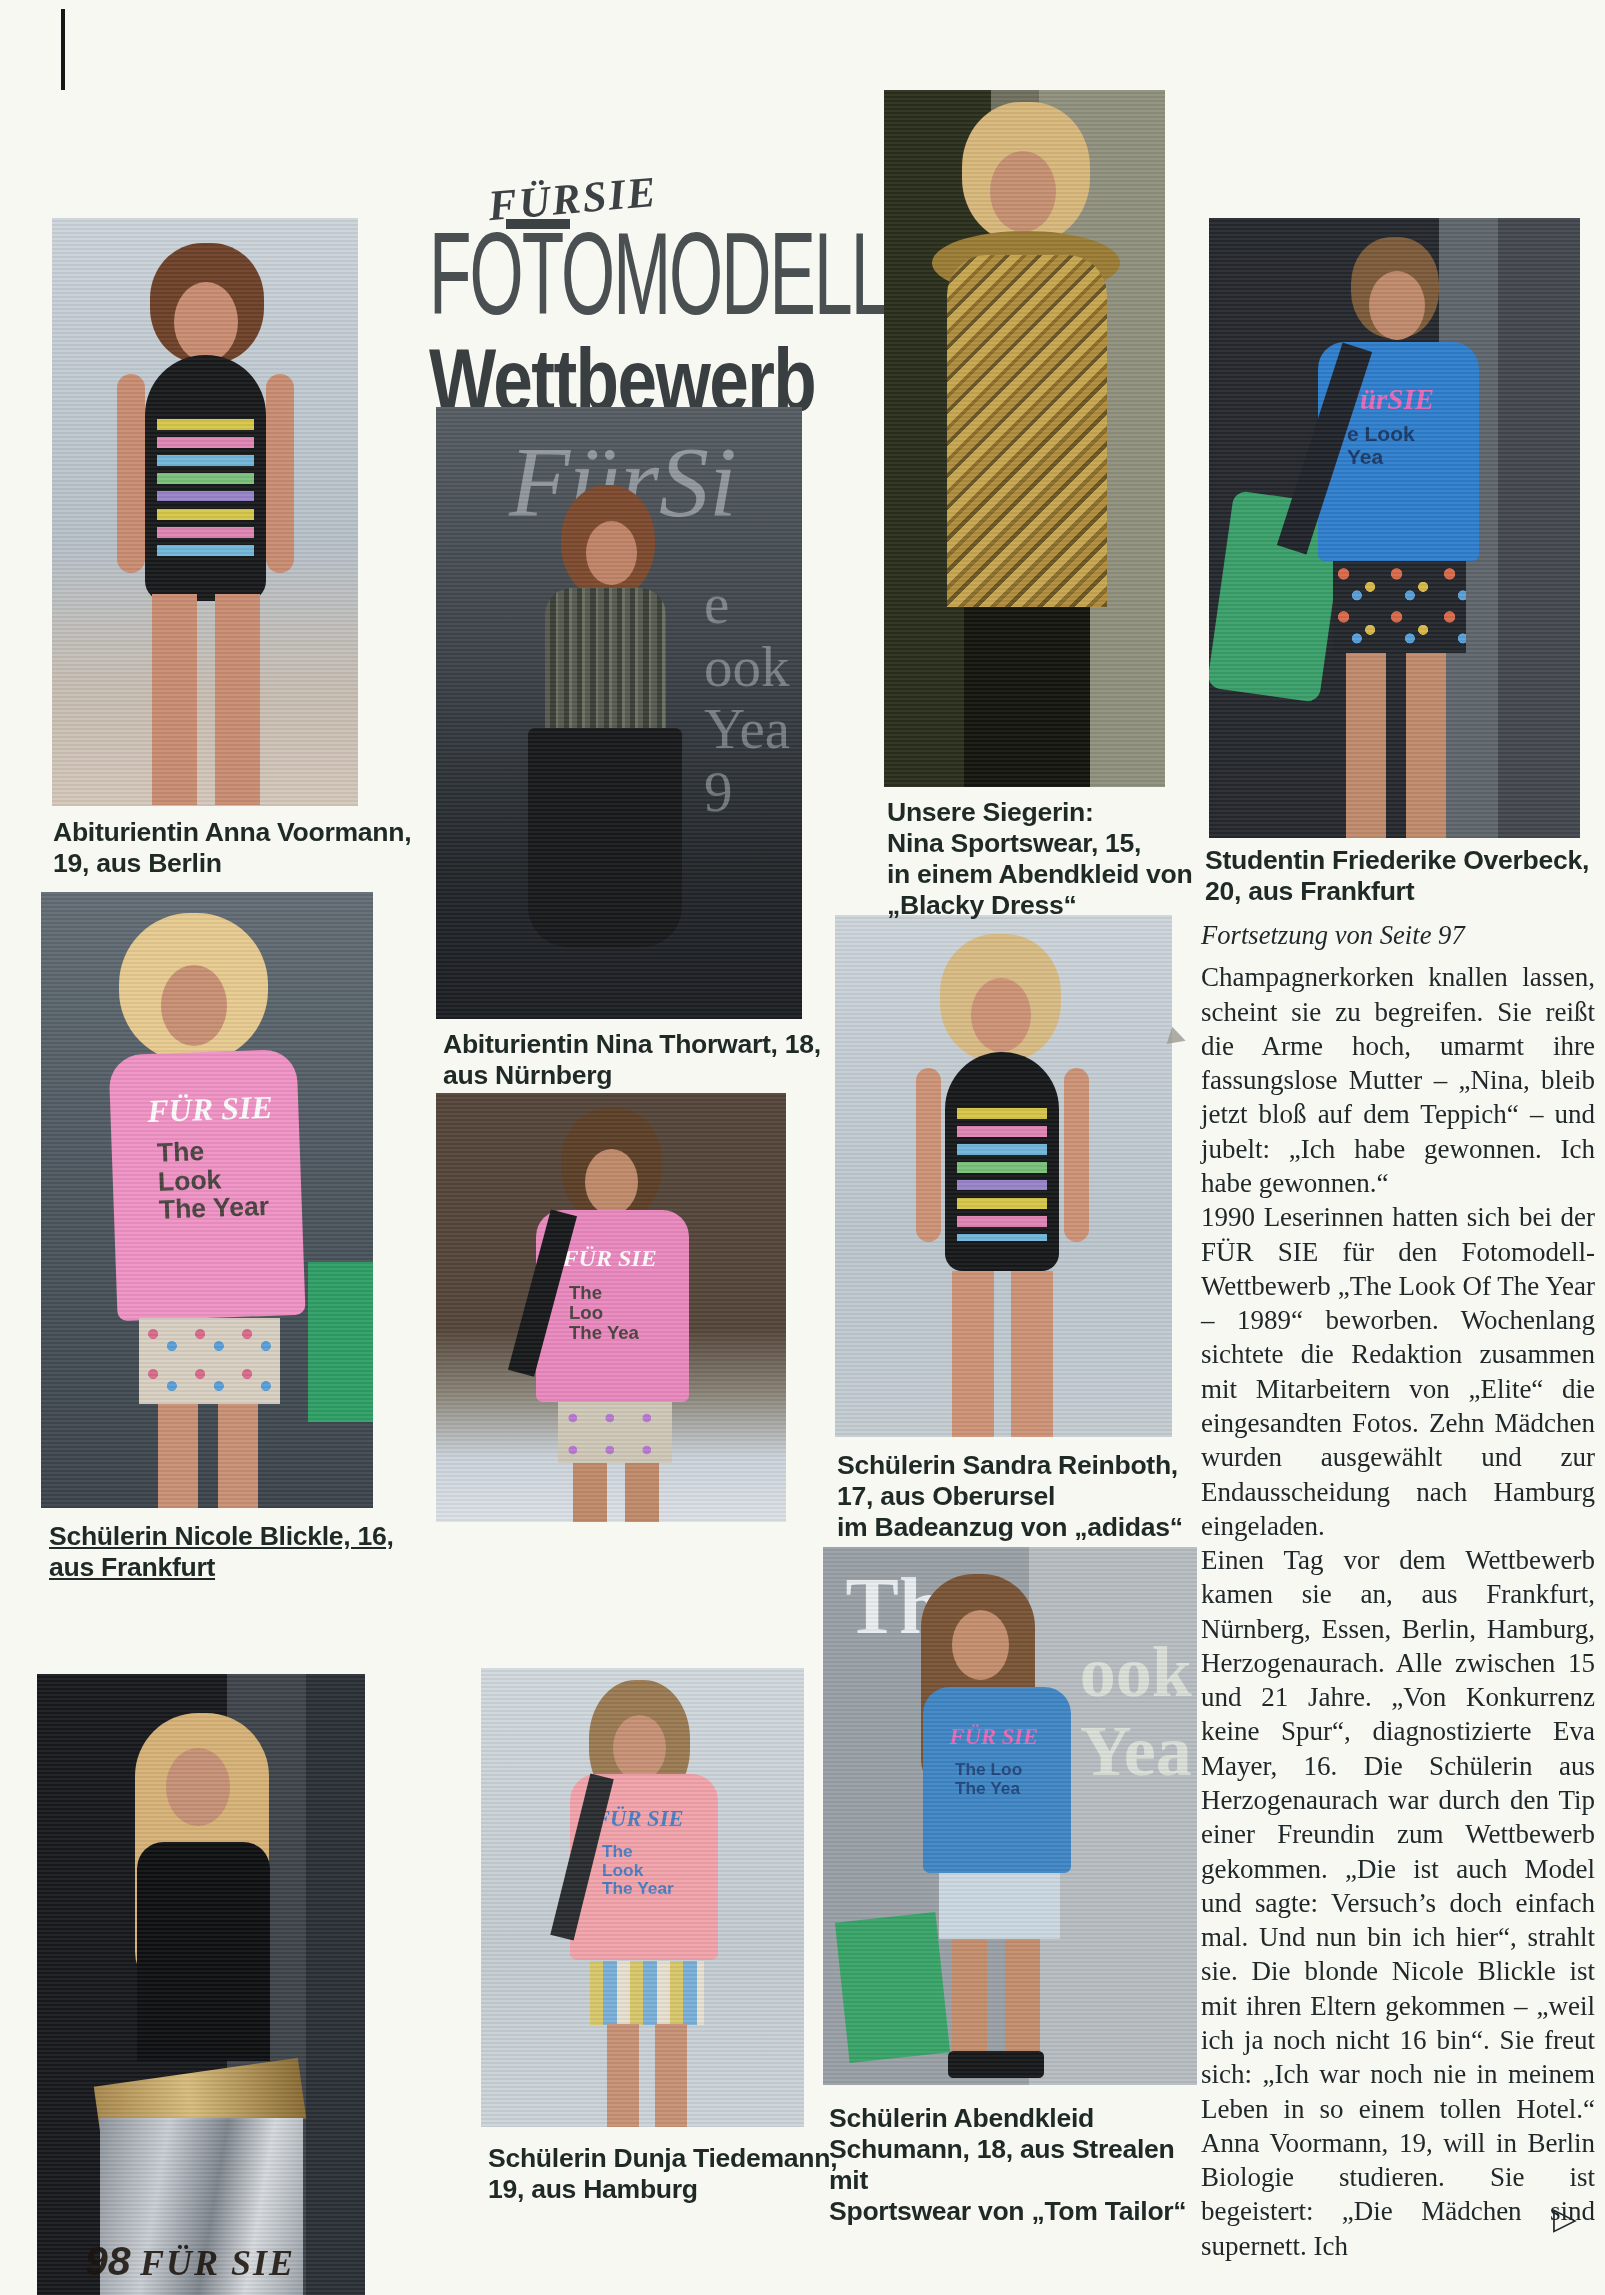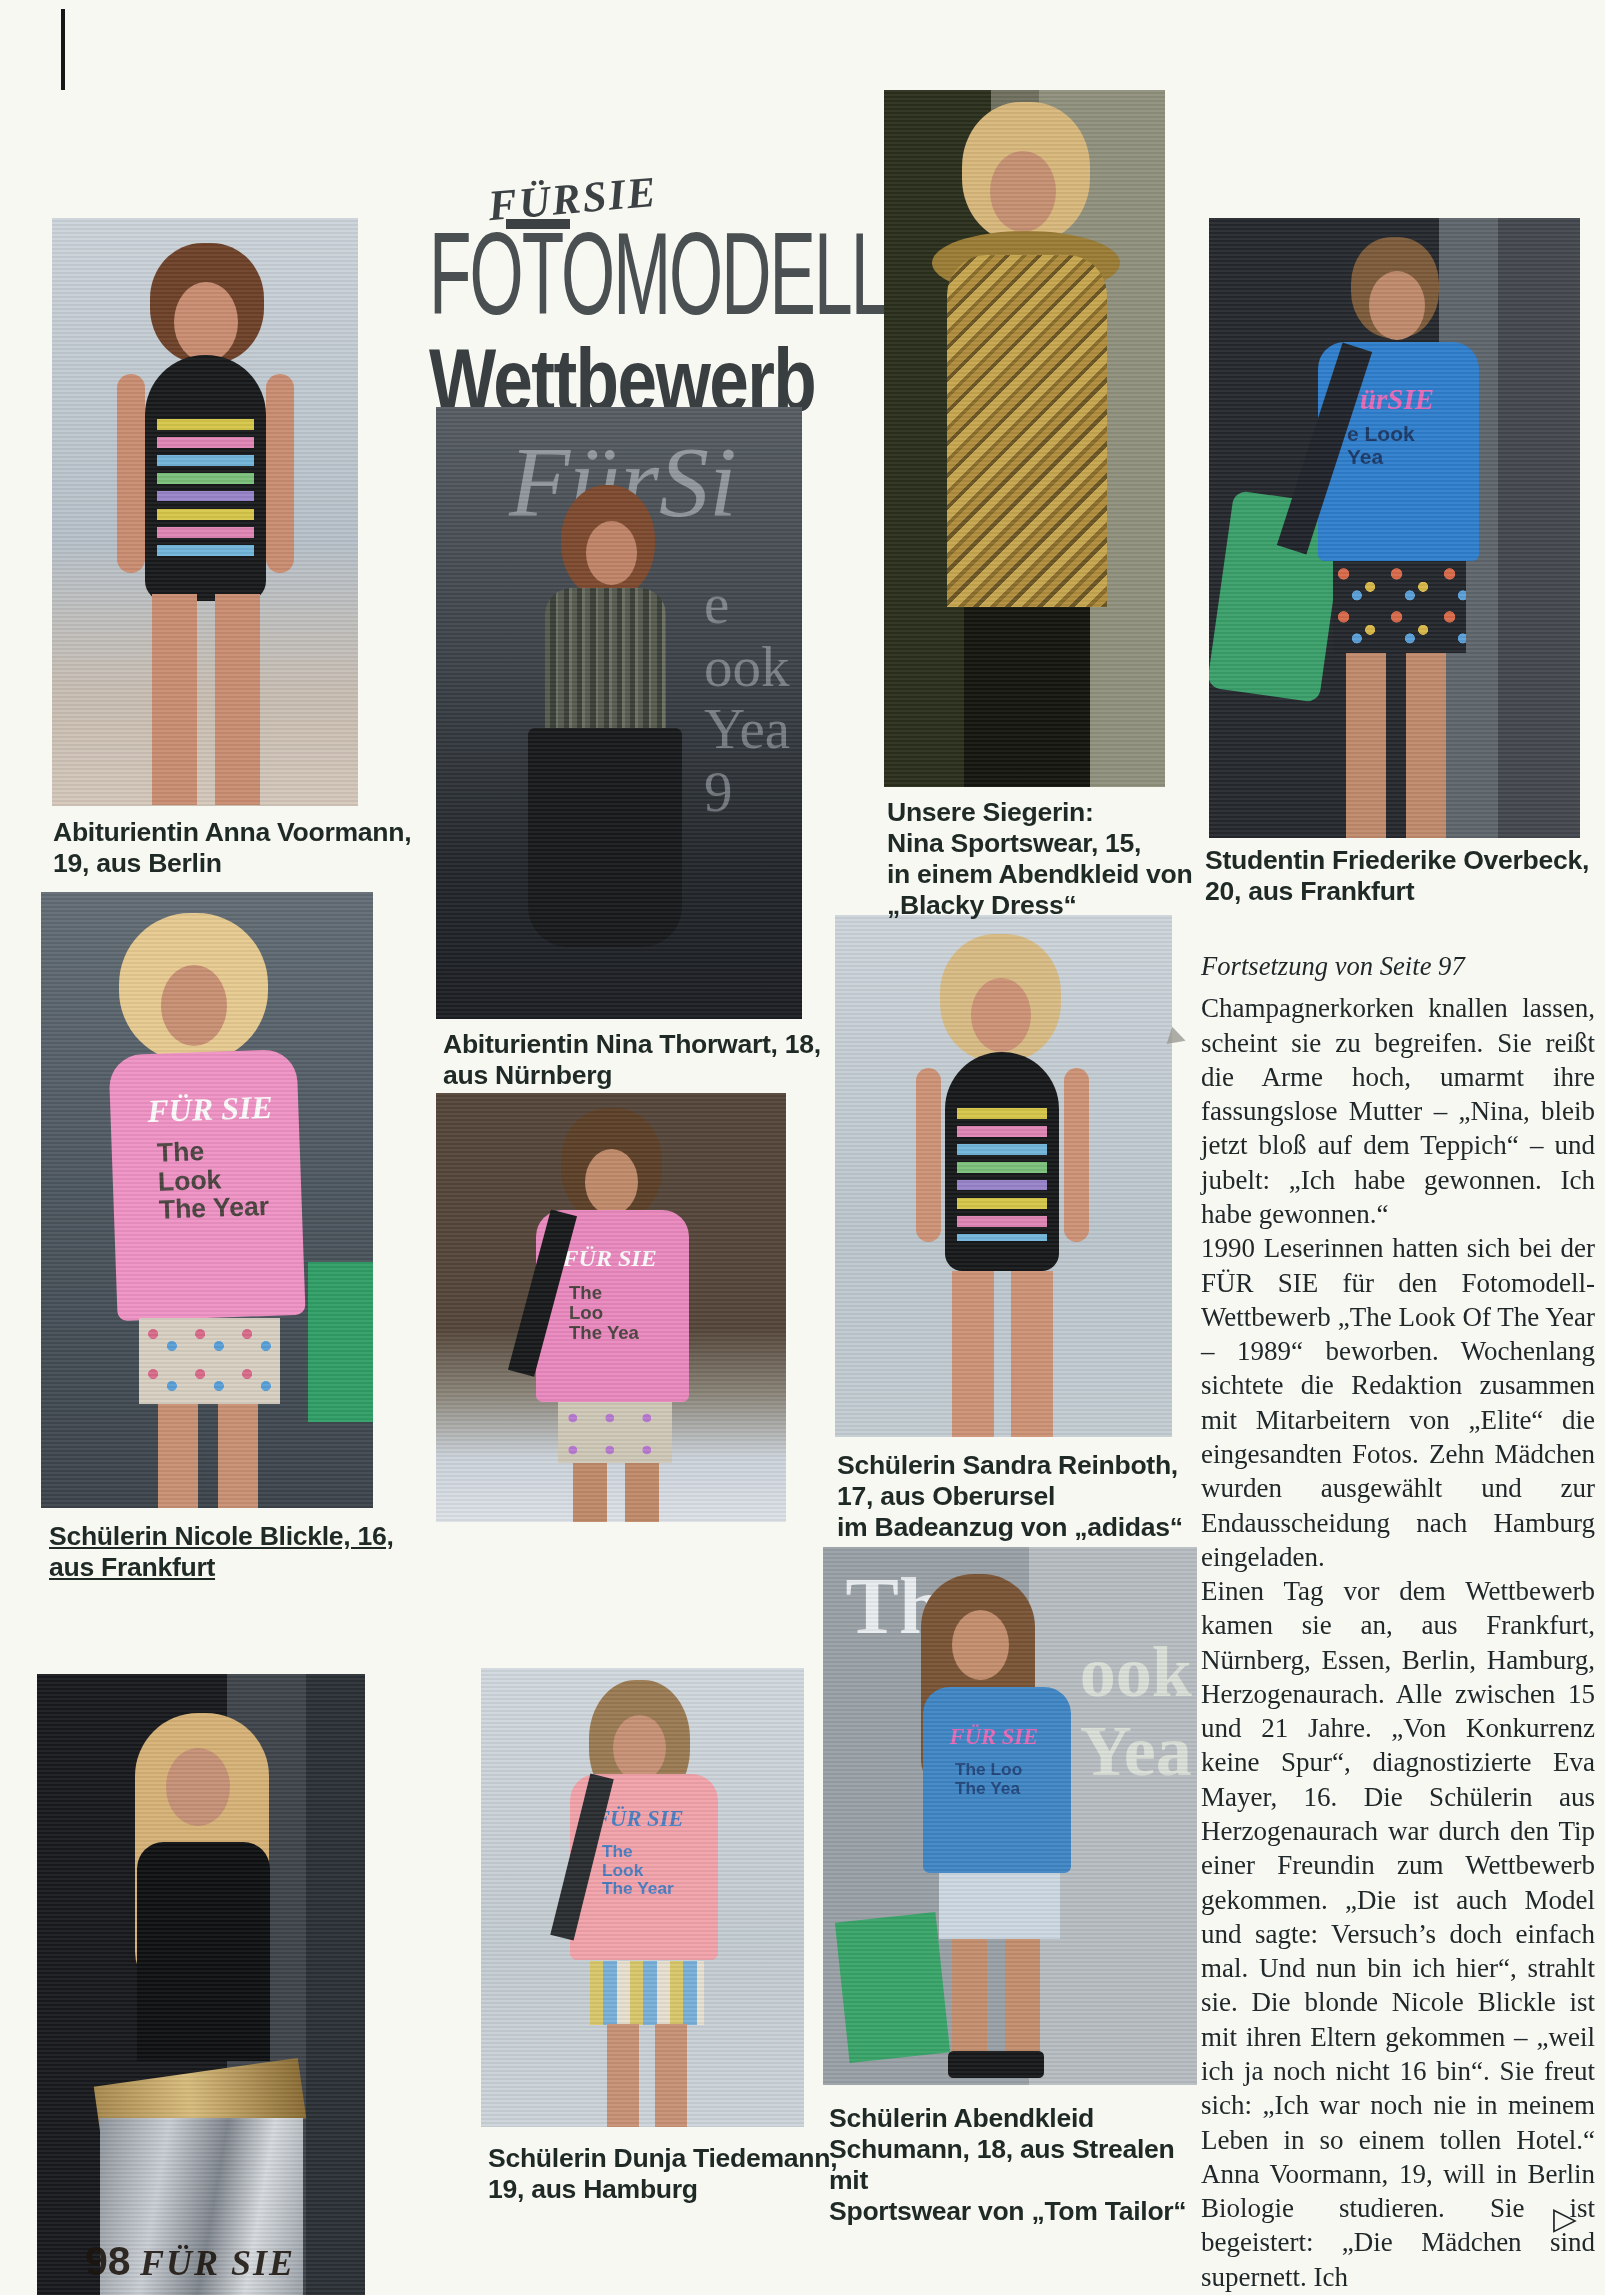--- a/index.html
+++ b/index.html
@@ -190,28 +190,28 @@
   .cap-overbeck{left:1205px;top:845px;}
   .cap-blickle{left:49px;top:1521px;text-decoration:underline;}
   .cap-hansen{left:439px;top:1537px;}
   .cap-reinboth{left:837px;top:1450px;}
   .cap-eva{left:49px;top:1608px;}
   .cap-tiedemann{left:488px;top:2143px;}
   .cap-schumann{left:829px;top:2103px;}
 
   
   .article{position:absolute;left:1201px;top:920px;width:394px;color:#20282a;}
-  .continuation{font-family:"Liberation Serif",serif;font-style:italic;font-size:26.6px;margin-bottom:9.3px;margin-top:31px;}
+  .continuation{font-family:"Liberation Serif",serif;font-style:italic;font-size:26.6px;margin-bottom:9.3px;}
   .article p{font-family:"Liberation Serif",serif;font-size:27px;line-height:1.27;
              text-align:justify;margin:0;}
   .cont-marker{position:absolute;left:1553px;top:2200px;font-size:31px;color:#20282a;}
 
   
   .footer{position:absolute;left:85px;top:2238px;z-index:6;color:#1c140e;opacity:.88;}
-  .footer .pno{font-weight:bold;font-size:41px;}
+  .footer .pno{font-weight:bold;font-size:41px;font-style:italic;}
   .footer .mag{font-family:"Liberation Serif",serif;font-style:italic;font-weight:bold;
                font-size:36px;letter-spacing:2px;margin-left:9.3px;}
 </style>
 </head>
 <body>
 
 <div class="page">
 
   <div class="scan-vline"></div>
 

